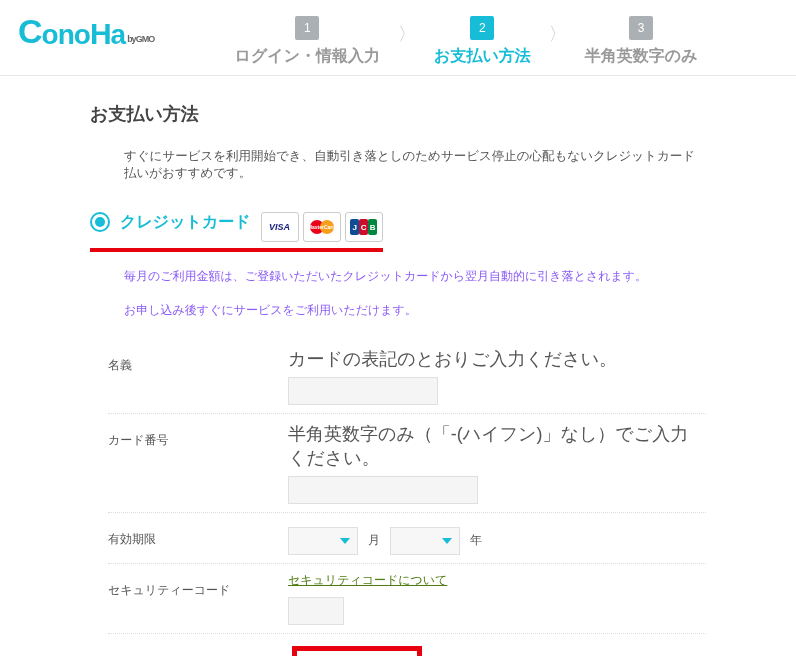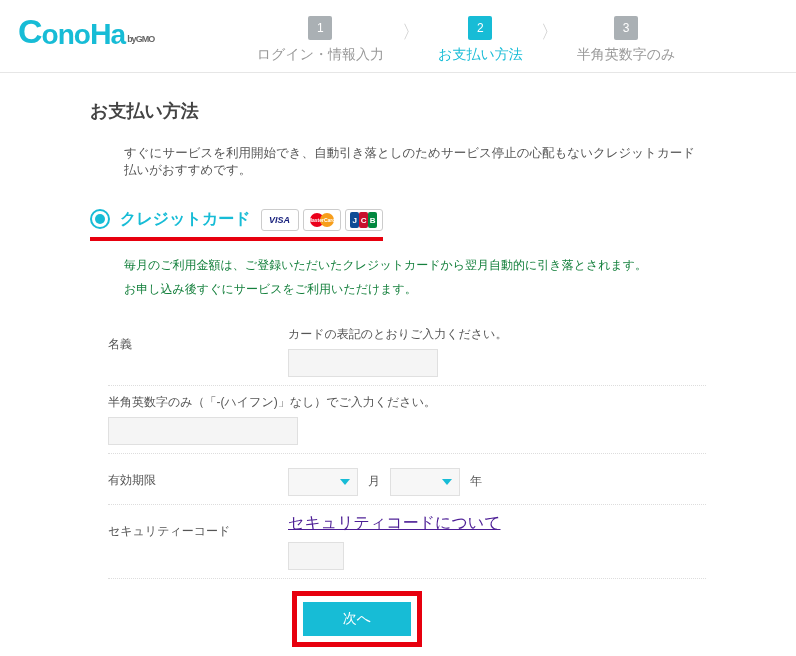--- a/index.html
+++ b/index.html
@@ -6,56 +6,56 @@
 body { font-family: "Hiragino Kaku Gothic Pro", "Meiryo", sans-serif; font-size: 13px; color: #555; background: #fff; width: 796px; }
 .header { display: flex; align-items: flex-start; padding: 12px 18px 8px; border-bottom: 1px solid #e6e6e6; }
 .logo { color: #17bcd6; font-size: 28px; font-weight: 800; letter-spacing: -1px; display: flex; align-items: flex-end; }
 .logo .big-c { font-size: 34px; }
 .logo .h { font-size: 30px; }
 .logo .sub { font-size: 9px; color: #666; margin-left: 2px; margin-bottom: 7px; }
 .steps { display: flex; align-items: center; margin: 0 auto; gap: 18px; padding-top: 4px; }
 .step { display: flex; flex-direction: column; align-items: center; gap: 6px; }
 .step-box { width: 24px; height: 24px; background: #aab0b4; color: #fff; font-size: 12px; display: flex; align-items: center; justify-content: center; border-radius: 2px; }
 .step.active .step-box { background: #17bcd6; }
-.step-label { font-size: 14px; color: #999; }
+.step-label { font-size: 16px; color: #999; font-weight: bold; }
 .step.active .step-label { color: #17bcd6; }
 .chev { color: #ccc; font-size: 18px; margin-top: -16px; }
 .main { padding: 26px 90px 10px; }
 h2.page-title { font-size: 18px; font-weight: 600; color: #444; margin-bottom: 22px; }
 .intro { font-size: 12.5px; color: #555; margin: 0 0 30px 34px; }
 .section { border-bottom: 1px dotted #ccc; padding-bottom: 18px; margin-bottom: 14px; }
 .radio-head { display: flex; align-items: center; gap: 10px; margin-bottom: 0; position: relative; }
 .underline-red { border-bottom: 4px solid #e7000e; display: inline-flex; align-items: flex-start; padding-bottom: 6px; gap: 10px; }
 .radio { width: 20px; height: 20px; border: 2px solid #17bcd6; border-radius: 50%; display: flex; align-items: center; justify-content: center; }
 .radio.checked::after { content: ""; width: 10px; height: 10px; background: #17bcd6; border-radius: 50%; }
 .radio-label { color: #17bcd6; font-size: 16px; font-weight: 600; }
 .cards { display: inline-flex; gap: 4px; }
-.card { width: 38px; height: 22px; border: 1px solid #ccc; border-radius: 3px; display: flex; align-items: center; justify-content: center; font-size: 9px; font-weight: 700; background: #fff; }
+.card { width: 38px; height: 30px; border: 1px solid #ccc; border-radius: 3px; display: flex; align-items: center; justify-content: center; font-size: 9px; font-weight: 700; background: #fff; }
 .card.visa { color: #1a237e; font-style: italic; }
 .card.mc { color: #fff; position: relative; }
 .card.mc::before, .card.mc::after { content: ""; position: absolute; width: 14px; height: 14px; border-radius: 50%; }
 .card.mc::before { background: #eb001b; left: 6px; }
 .card.mc::after { background: #f79e1b; right: 6px; }
 .card.mc span { position: relative; z-index: 1; font-size: 5px; color: #fff; }
 .card.jcb { display: flex; gap: 0; padding: 2px; }
 .card.jcb span { width: 9px; height: 16px; display: flex; align-items: center; justify-content: center; border-radius: 2px; font-size: 8px; color: #fff; }
 .card.jcb span:nth-child(1){background:#0e4c96;} .card.jcb span:nth-child(2){background:#c8102e;} .card.jcb span:nth-child(3){background:#00873e;}
-.desc { font-size: 12px; color: #15803d; margin: 14px 0 2px 34px; line-height: 1.7; }
+.desc { font-size: 12px; color: #8b5cf6; margin: 14px 0 2px 34px; line-height: 1.7; }
 .form { margin: 18px 0 0 18px; }
 .row { display: flex; align-items: flex-start; padding: 8px 0; border-bottom: 1px dotted #ddd; }
 .row:last-of-type { border-bottom: none; }
 .lbl { width: 180px; font-size: 12px; color: #555; padding-top: 10px; }
 .ctrl { flex: 1; }
-.hint { font-size: 12px; color: #555; margin-bottom: 6px; }
+.hint { font-size: 18px; color: #555; margin-bottom: 6px; }
 .txt-input { width: 150px; height: 28px; border: 1px solid #e0e0e0; background: #f5f5f5; padding: 0 6px; }
 .sel { width: 70px; height: 28px; border: 1px solid #e0e0e0; padding: 0 24px 0 6px; background: #f7f7f7; appearance: none; position: relative; }
 .sel-wrap { display: inline-block; position: relative; }
 .sel-wrap::after { content: ""; position: absolute; right: 8px; top: 50%; width: 0; height: 0; border-left: 5px solid transparent; border-right: 5px solid transparent; border-top: 6px solid #17bcd6; transform: translateY(-50%); pointer-events: none; }
 .unit { font-size: 12px; color: #555; margin: 0 10px; }
-.link { color: #4c1d95; text-decoration: underline; font-size: 16px; }
+.link { color: #4d7c0f; text-decoration: underline; font-size: 12px; }
 .sec-input { width: 56px; height: 28px; border: 1px solid #e0e0e0; background: #f5f5f5; margin-top: 8px; }
 .btn-row { text-align: left; margin: 12px 0 0 184px; }
 .btn-frame { display: inline-block; border: 5px solid #e7000e; padding: 6px; }
 .btn-next { background: #17bcd6; color: #fff; border: none; width: 108px; height: 34px; font-size: 14px; cursor: pointer; }
 </style>
 </head>
 <body>
 
 <div class="header">
   <div class="logo">
@@ -97,31 +97,32 @@
           <span class="card jcb">
               <span>J</span>
               <span>C</span>
               <span>B</span>
             </span>
         </span>
       </span>
     </div>
 
     <p class="desc">毎月のご利用金額は、ご登録いただいたクレジットカードから翌月自動的に引き落とされます。</p>
-    <p class="desc" style="margin-top:4px">お申し込み後すぐにサービスをご利用いただけます。</p>
+    <p class="desc" style="margin-top:14px">お申し込み後すぐにサービスをご利用いただけます。</p>
 
     <div class="form">
       <div class="row">
         <div class="lbl">名義</div>
         <div class="ctrl">
           <div class="hint">カードの表記のとおりご入力ください。</div>
           <input class="txt-input" style="">
         </div>
       </div>
       <div class="row">
+        <div class="lbl">カード番号</div>
         <div class="ctrl">
           <div class="hint">半角英数字のみ（「-(ハイフン)」なし）でご入力ください。</div>
           <input class="txt-input" style="width: 190px;">
         </div>
       </div>
       <div class="row">
         <div class="lbl">有効期限</div>
         <div class="ctrl" style="display:flex;align-items:center;padding-top:6px">
           <span class="sel-wrap"><select class="sel"><option></option></select></span>
           <span class="unit">月</span>

